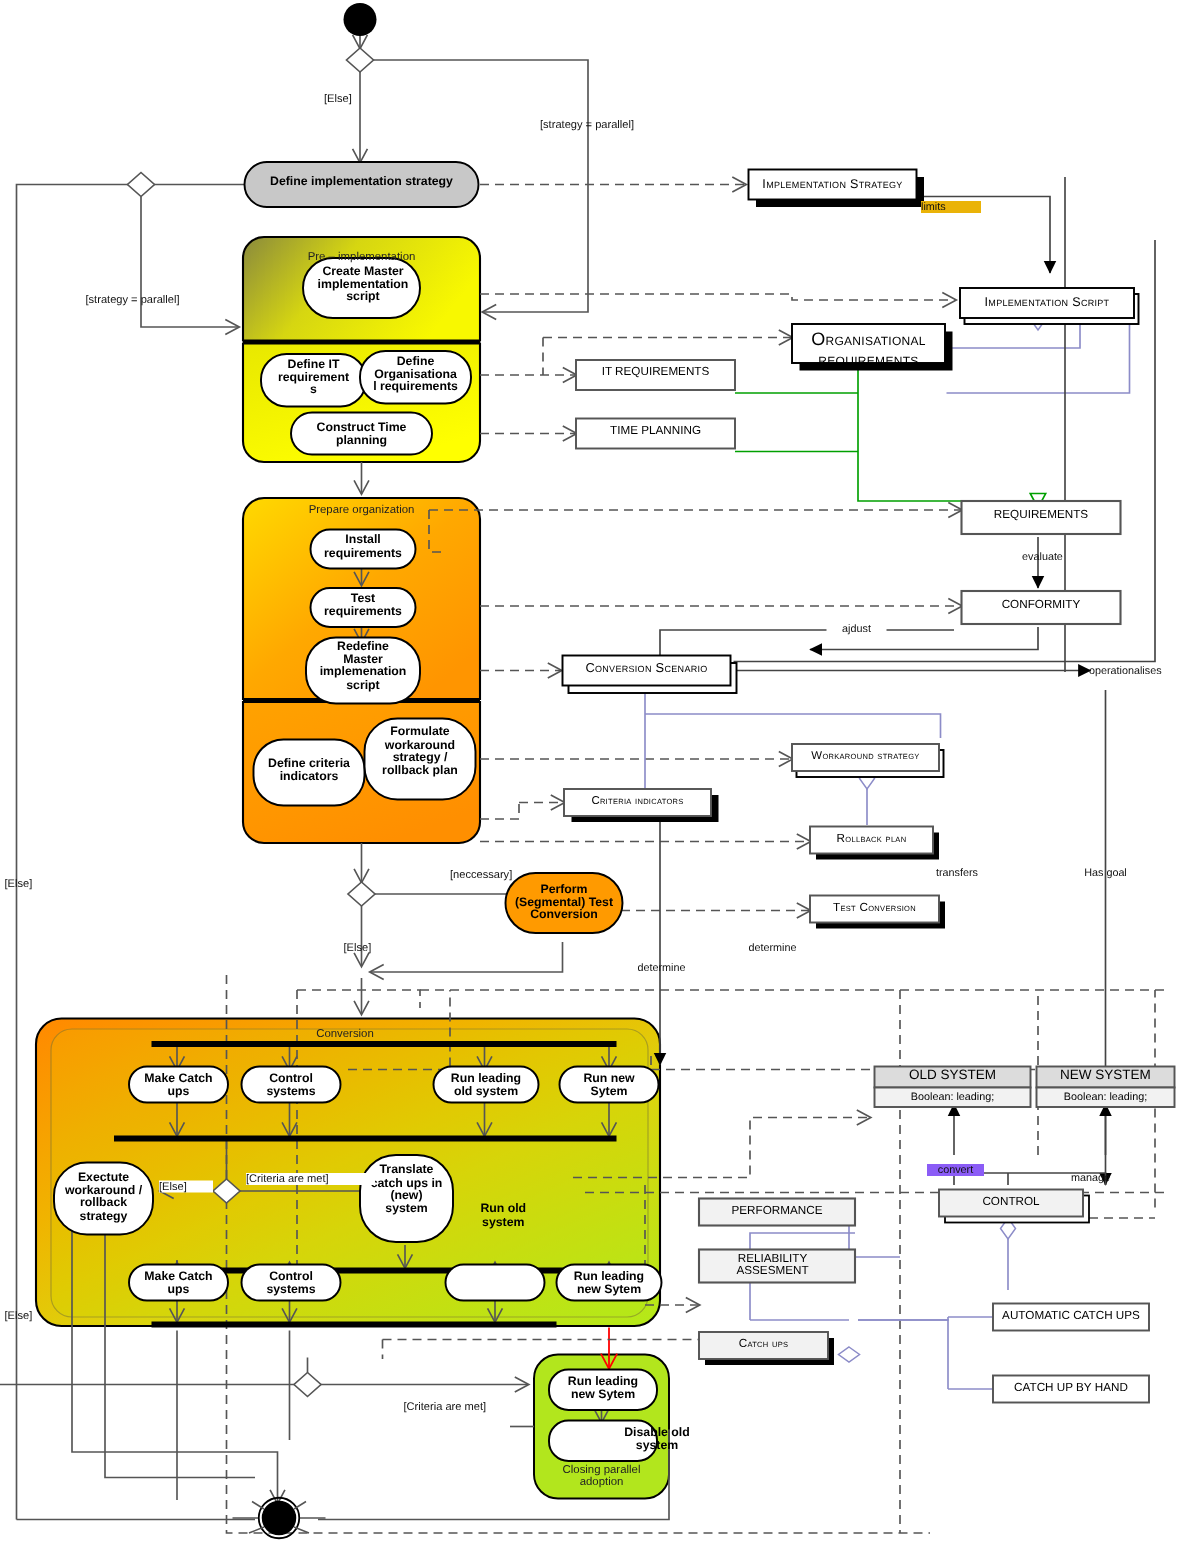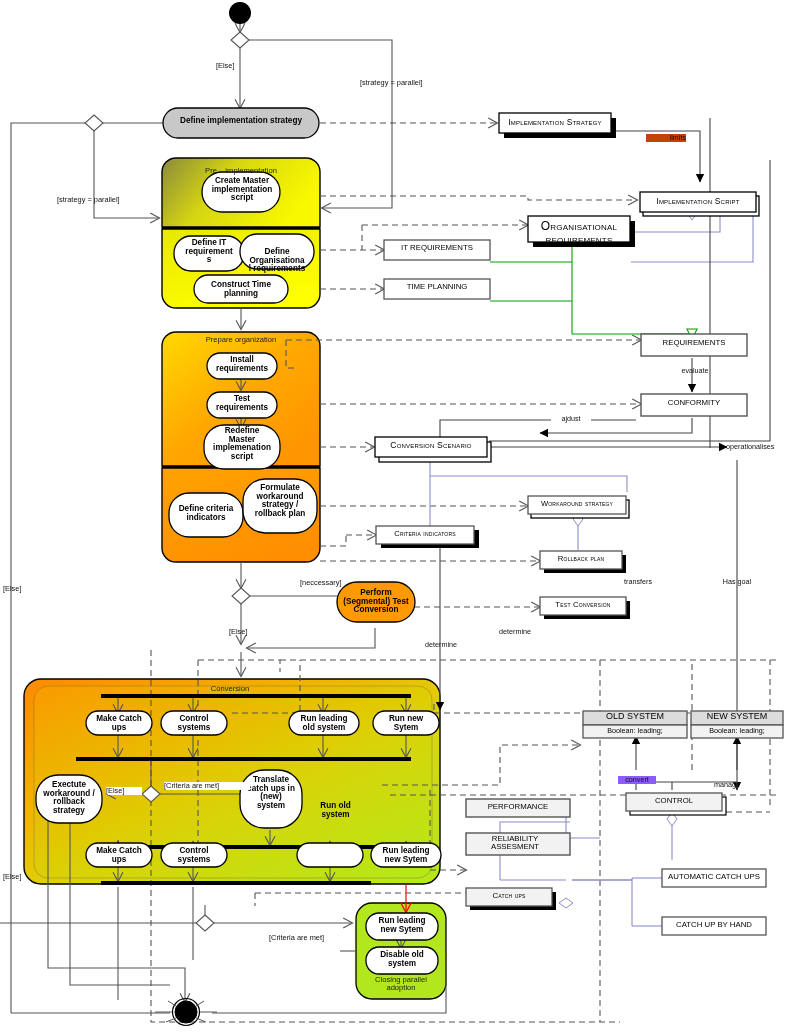--- a/index.html
+++ b/index.html
@@ -378,21 +378,21 @@
     </g>
   </svg>
 
   <div class="lbl act-lbl" style="left:163px;top:117px;width:156px;">Define implementation strategy</div>
   <div class="lbl act-lbl" style="left:202px;top:177px;width:80px;">Create Master
 implementation
 script</div>
   <div class="lbl act-lbl" style="left:172px;top:239px;width:74px;">Define IT
 requirement
 s</div>
-  <div class="lbl act-lbl" style="left:238px;top:237px;width:78px;margin-top:11px;">Define
+  <div class="lbl act-lbl" style="left:238px;top:237px;width:78px;">Define
 Organisationa
 l requirements</div>
   <div class="lbl act-lbl" style="left:194px;top:281px;width:94px;">Construct Time
 planning</div>
 
   <div class="lbl act-lbl" style="left:207px;top:356px;width:70px;">Install
 requirements</div>
   <div class="lbl act-lbl" style="left:207px;top:395px;width:70px;">Test
 requirements</div>
   <div class="lbl act-lbl" style="left:204px;top:427px;width:76px;">Redefine
@@ -432,21 +432,21 @@
 ups</div>
   <div class="lbl act-lbl" style="left:161px;top:847px;width:66px;">Control
 systems</div>
   <div class="lbl act-lbl" style="left:297px;top:802px;width:77px;">Run old
 system</div>
   <div class="lbl act-lbl" style="left:371px;top:847px;width:70px;">Run leading
 new Sytem</div>
 
   <div class="lbl act-lbl" style="left:366px;top:917px;width:72px;">Run leading
 new Sytem</div>
-  <div class="lbl act-lbl" style="left:366px;top:951px;width:72px;">Disable old
+  <div class="lbl act-lbl" style="left:366px;top:951px;width:80px;padding-left:32px;">Disable old
 system</div>
 
   <div class="lbl grp-lbl" style="left:166px;top:167px;width:150px;">Pre – implementation</div>
   <div class="lbl grp-lbl" style="left:166px;top:336px;width:150px;">Prepare organization</div>
   <div class="lbl grp-lbl" style="left:130px;top:685px;width:200px;">Conversion</div>
   <div class="lbl grp-lbl" style="left:357px;top:976px;width:88px;">Closing parallel
 adoption</div>
 
   <div class="lbl obj-lbl sc" style="left:499px;top:118px;width:112px;font-size:8.4px;">Implementation Strategy</div>
   <div class="lbl obj-lbl sc" style="left:640px;top:197px;width:116px;font-size:8.4px;">Implementation Script</div>
@@ -479,21 +479,21 @@
   <div class="lbl guard" style="left:360px;top:79px;width:90px;text-align:left;">[strategy = parallel]</div>
   <div class="lbl guard" style="left:57px;top:196px;width:96px;text-align:left;">[strategy = parallel]</div>
   <div class="lbl guard" style="left:300px;top:579px;width:70px;text-align:left;">[neccessary]</div>
   <div class="lbl guard" style="left:229px;top:628px;width:46px;text-align:left;">[Else]</div>
   <div class="lbl guard" style="left:3px;top:585px;width:40px;text-align:left;">[Else]</div>
   <div class="lbl guard" style="left:3px;top:873px;width:40px;text-align:left;">[Else]</div>
   <div class="lbl guard" style="left:106px;top:787px;width:36px;text-align:left;background:#fff;">[Else]</div>
   <div class="lbl guard" style="left:164px;top:782px;width:86px;text-align:left;background:#fff;">[Criteria are met]</div>
   <div class="lbl guard" style="left:269px;top:934px;width:86px;text-align:left;">[Criteria are met]</div>
 
-  <div class="lbl edge-lbl" style="left:646px;top:134px;width:40px;text-align:right;background:#c2410c;">limits</div>
+  <div class="lbl edge-lbl" style="left:614px;top:134px;width:40px;text-align:left;background:#eab308;">limits</div>
   <div class="lbl edge-lbl" style="left:672px;top:367px;width:46px;">evaluate</div>
   <div class="lbl edge-lbl" style="left:551px;top:415px;width:40px;background:#fff;">ajdust</div>
   <div class="lbl edge-lbl" style="left:726px;top:443px;width:62px;text-align:left;">operationalises</div>
   <div class="lbl edge-lbl" style="left:615px;top:578px;width:46px;">transfers</div>
   <div class="lbl edge-lbl" style="left:712px;top:578px;width:50px;">Has goal</div>
   <div class="lbl edge-lbl" style="left:418px;top:641px;width:46px;">determine</div>
   <div class="lbl edge-lbl" style="left:492px;top:628px;width:46px;">determine</div>
   <div class="lbl edge-lbl" style="left:618px;top:776px;width:38px;background:#8b5cf6;">convert</div>
   <div class="lbl edge-lbl" style="left:708px;top:781px;width:38px;">manage</div>
 

